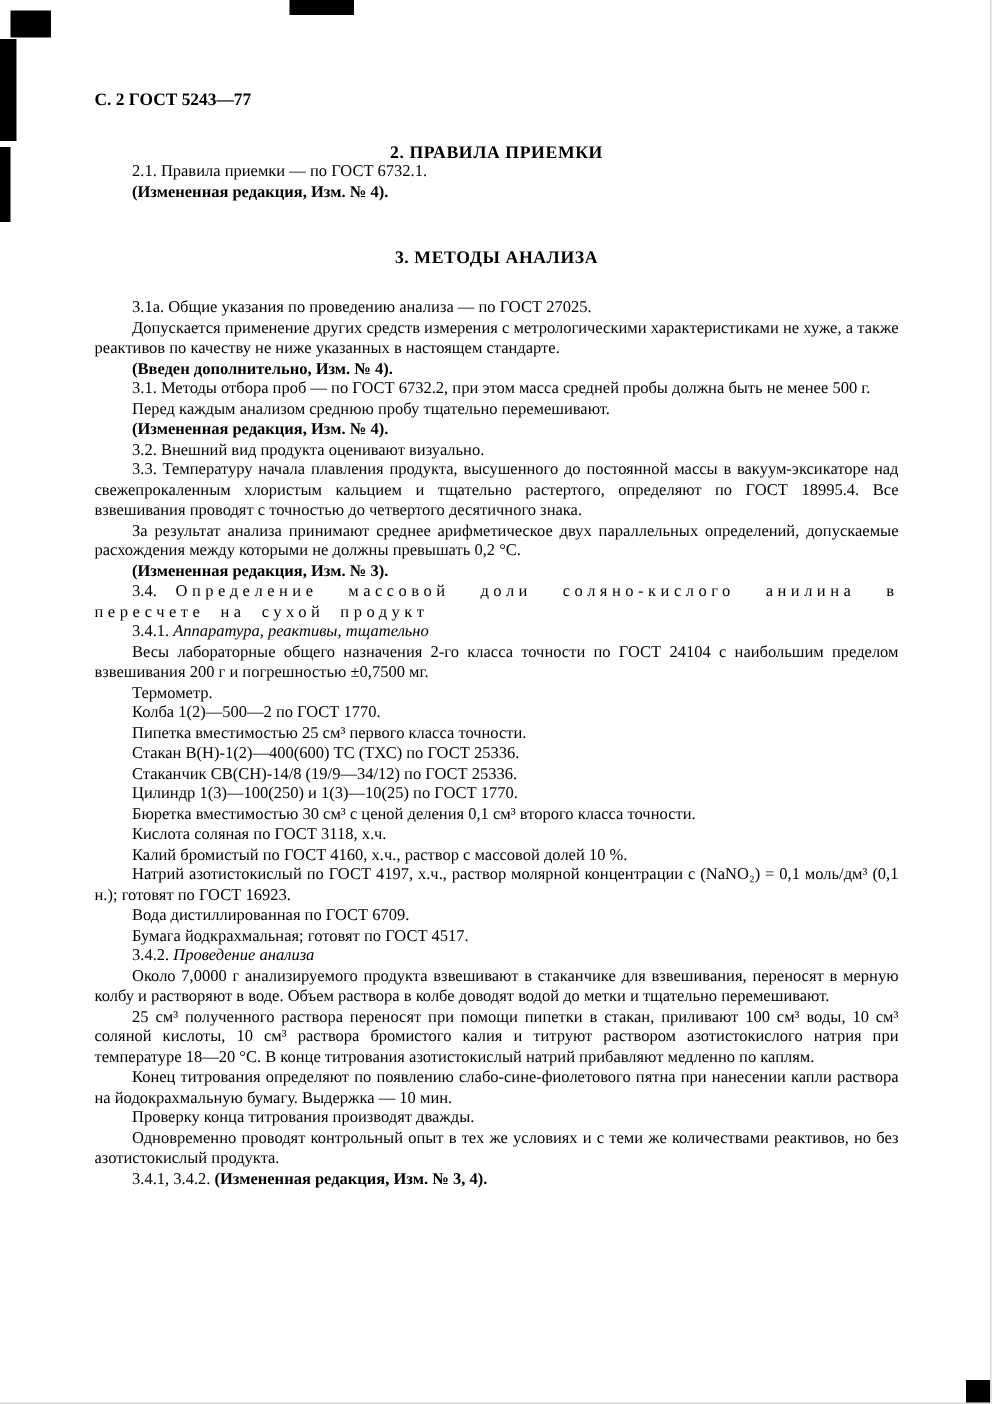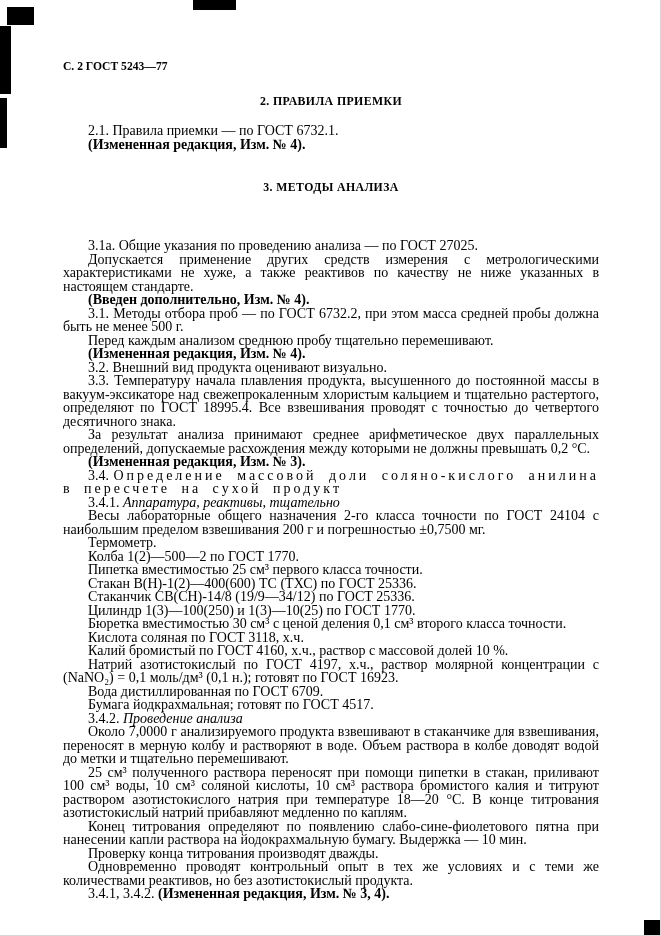--- a/index.html
+++ b/index.html
@@ -20,27 +20,27 @@
   .a3 { left:0;    top:98px;  width:7px;  height:50px; }
   .a4 { left:193px;top:0;     width:43px; height:10px; }
   .a5 { left:644px;top:920px; width:17px; height:16px; }
 
   .content { position:absolute; left:63px; top:60px; width:536px; }
 
   .page-header { font-weight:bold; font-size:11.6px; line-height:14px; }
   .sec-title {
     text-align:center; font-weight:bold;
     font-size:11.8px; line-height:14px;
-    margin-top:20px; margin-bottom:16px;
+    margin-top:20px; 
     letter-spacing:0.4px;
   }
-  .sec-title.s3 { margin-top:29px; margin-bottom:45px; }
+  .sec-title.s3 { margin-top:29px; margin-bottom:21px; }
 
   p.body {
-    font-size:14px;
+    font-size:11px;
     line-height:13.5px;
     text-align:justify;
   }
   p.indent { text-indent:25px; }
   .bold   { font-weight:bold; }
   .italic { font-style:italic; }
   .spaced { letter-spacing:3px; word-spacing:5px; }
 </style>
 </head>
 <body>

